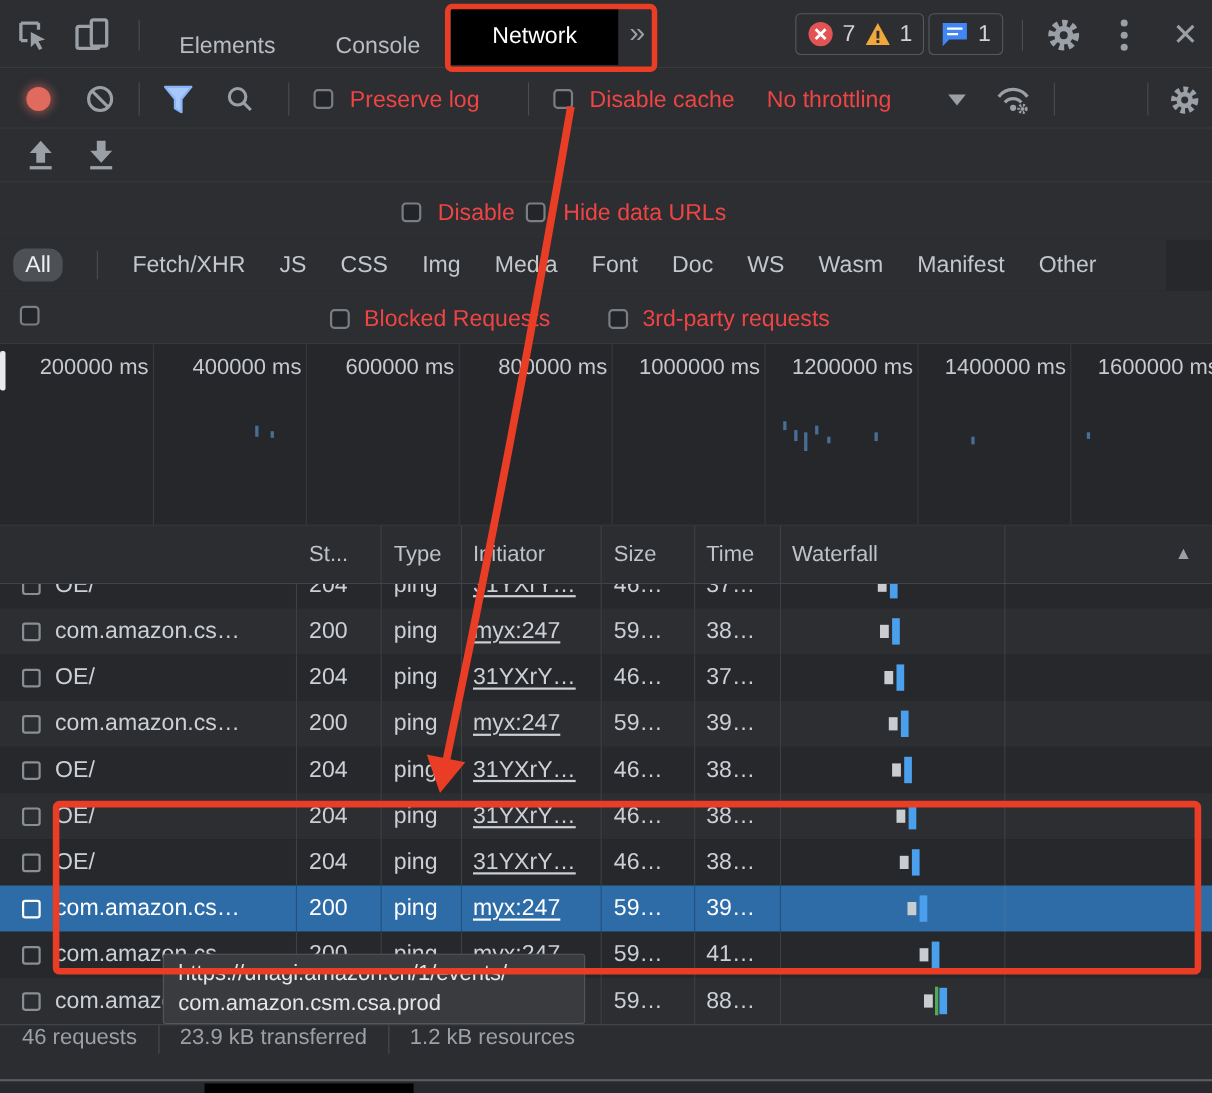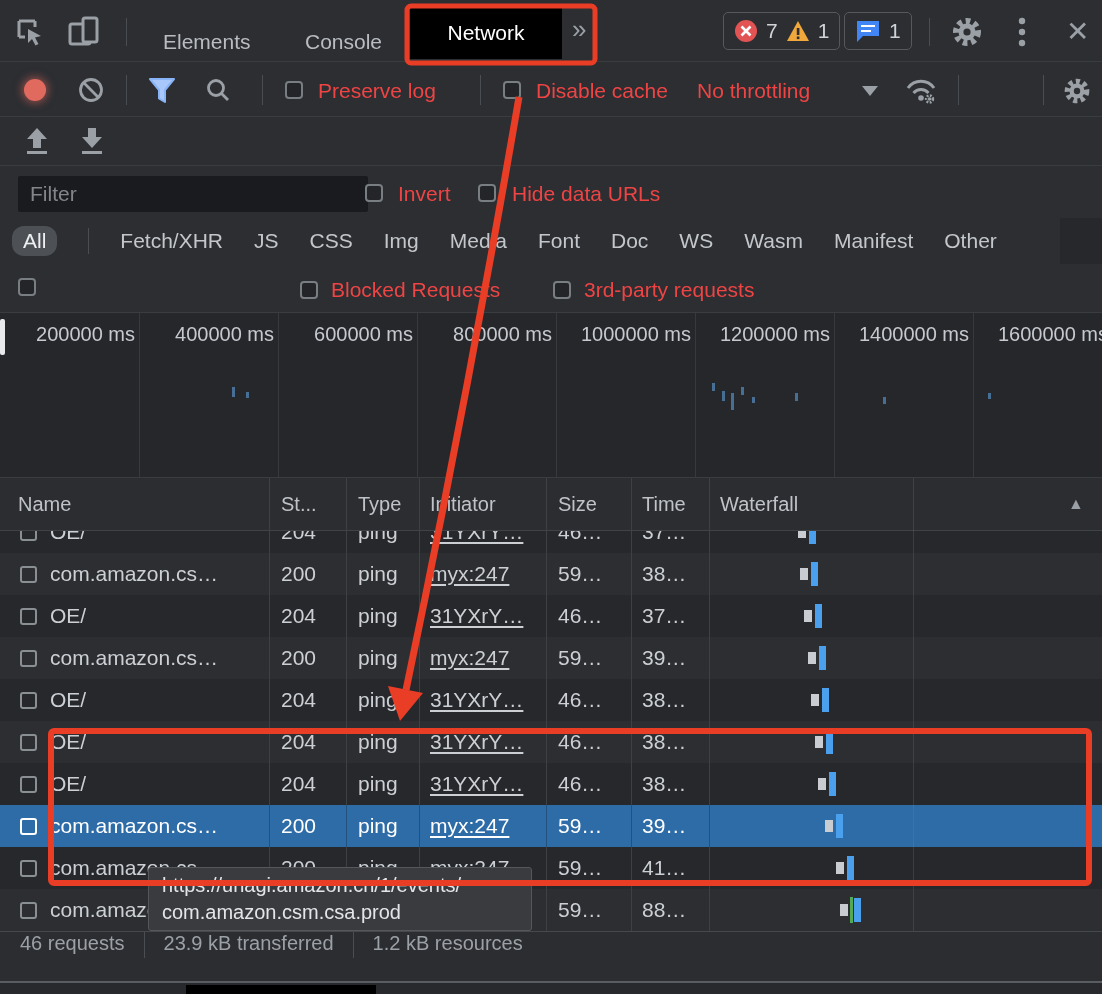--- a/index.html
+++ b/index.html
@@ -162,23 +162,22 @@
       <path d="M15 2 L25 13 H19 V22 H11 V13 H5 Z" fill="#9aa0a6"></path>
       <rect x="5" y="25" width="20" height="3" fill="#9aa0a6"></rect>
     </svg>
     <svg class="abs" style="left:77px;top:9px" width="30" height="30" viewBox="0 0 30 30">
       <path d="M15 22 L5 11 H11 V2 H19 V11 H25 Z" fill="#9aa0a6"></path>
       <rect x="5" y="25" width="20" height="3" fill="#9aa0a6"></rect>
     </svg>
   </div>
 
   <div class="abs filterrow">
-    <input class="abs filter-input" type="text" placeholder="Filter" style="">
     <div class="abs cb" style="left:365px;top:18px"></div>
-    <div class="abs cb-label" style="left:398px;top:16px">Invert</div>
+    <div class="abs cb-label" style="left:398px;top:16px">Disable</div>
     <div class="abs cb" style="left:478px;top:18px"></div>
     <div class="abs cb-label" style="left:512px;top:16px">Hide data URLs</div>
   </div>
 
   <div class="abs typetabs" id="typetabs">
       <div class="typetab sel">All</div>
       <div class="sep-v" style="height: 26px;"></div>
       <div class="typetab">Fetch/XHR</div>
       <div class="typetab">JS</div>
       <div class="typetab">CSS</div>
@@ -229,21 +228,20 @@
       <div class="ov-mark" style="left: 722px; top: 78px; height: 10px;"></div>
       <div class="ov-mark" style="left: 731px; top: 80px; height: 17px;"></div>
       <div class="ov-mark" style="left: 741px; top: 74px; height: 8px;"></div>
       <div class="ov-mark" style="left: 752px; top: 84px; height: 6px;"></div>
       <div class="ov-mark" style="left: 795px; top: 80px; height: 8px;"></div>
       <div class="ov-mark" style="left: 883px; top: 84px; height: 7px;"></div>
       <div class="ov-mark" style="left: 988px; top: 80px; height: 6px;"></div>
     </div>
 
   <div class="abs thead">
-    <div class="hcell" style="left:0;width:270px;padding-left:18px">Name</div>
     <div class="hcell" style="left:270px;width:77px;padding-left:11px">St...</div>
     <div class="hcell" style="left:347px;width:73px;padding-left:11px">Type</div>
     <div class="hcell" style="left:420px;width:127px;padding-left:10px">Initiator</div>
     <div class="hcell" style="left:547px;width:85px;padding-left:11px">Size</div>
     <div class="hcell" style="left:632px;width:78px;padding-left:10px">Time</div>
     <div class="hcell" style="left:710px;width:392px;padding-left:10px;border-right:none">Waterfall</div>
     <div class="abs" style="left:1068px;top:17px;font-size:16px;color:#9aa0a6">▲</div>
   </div>
 
   <div class="abs tbody" id="tbody">

